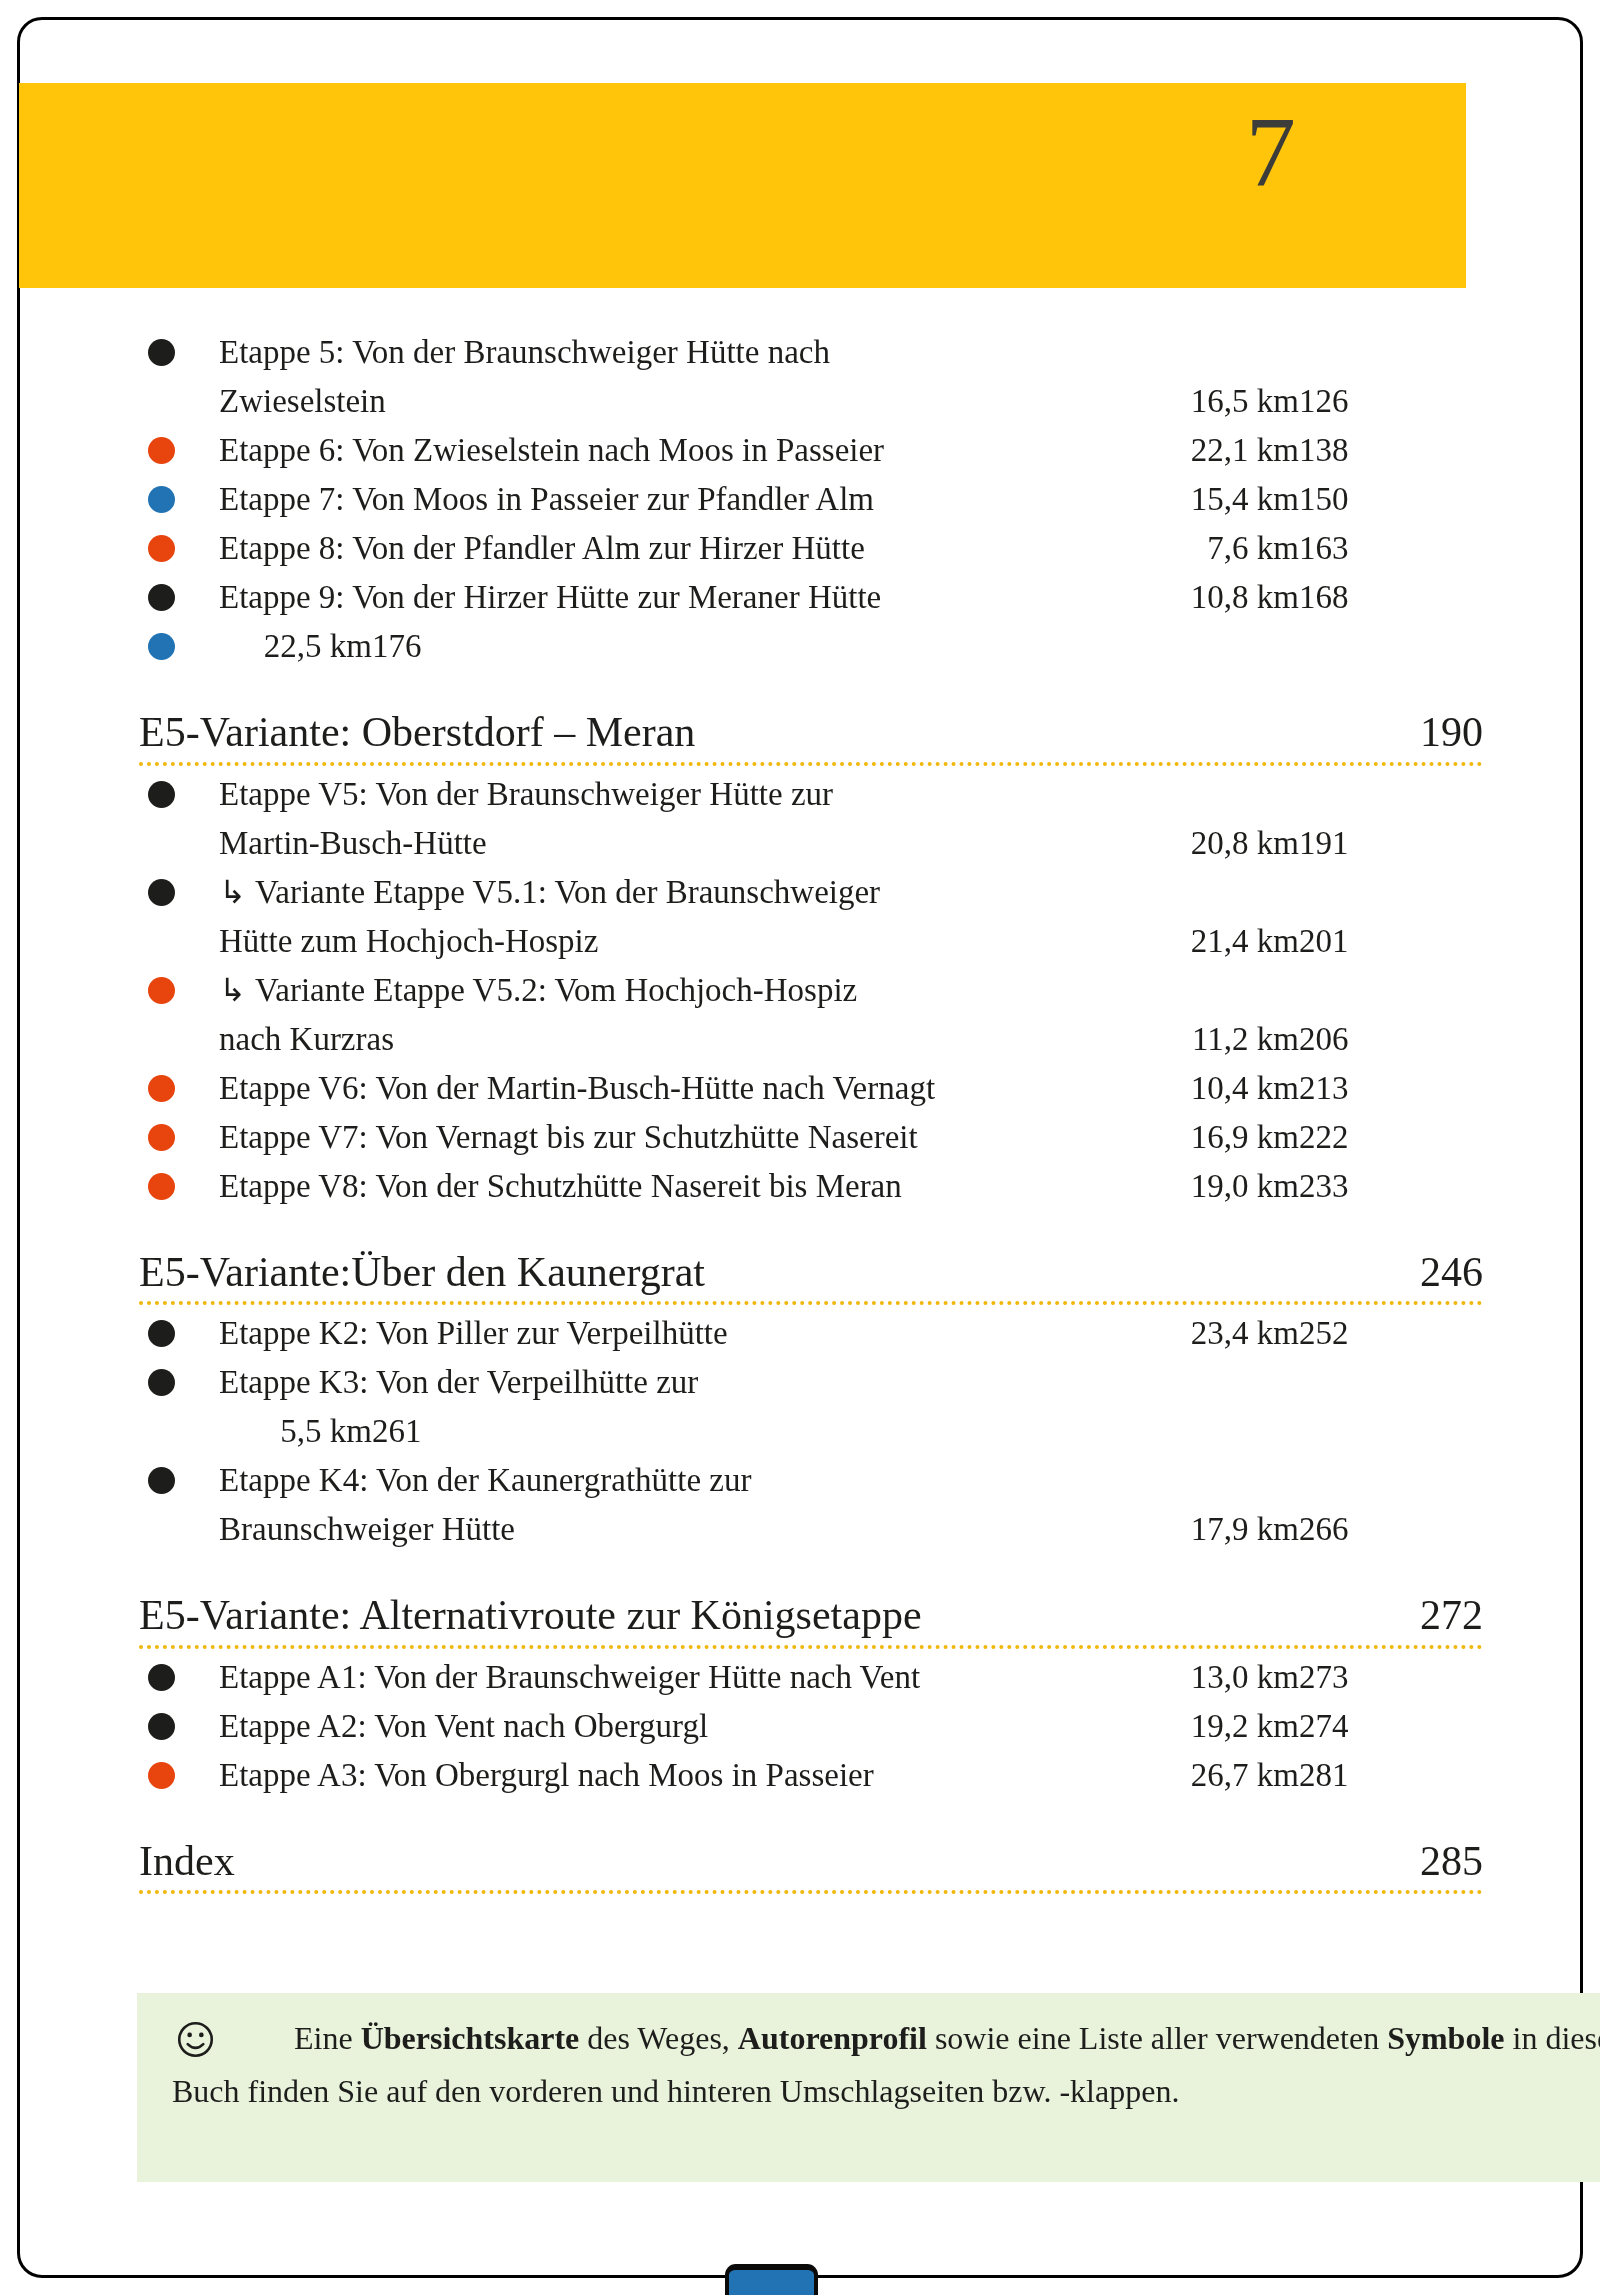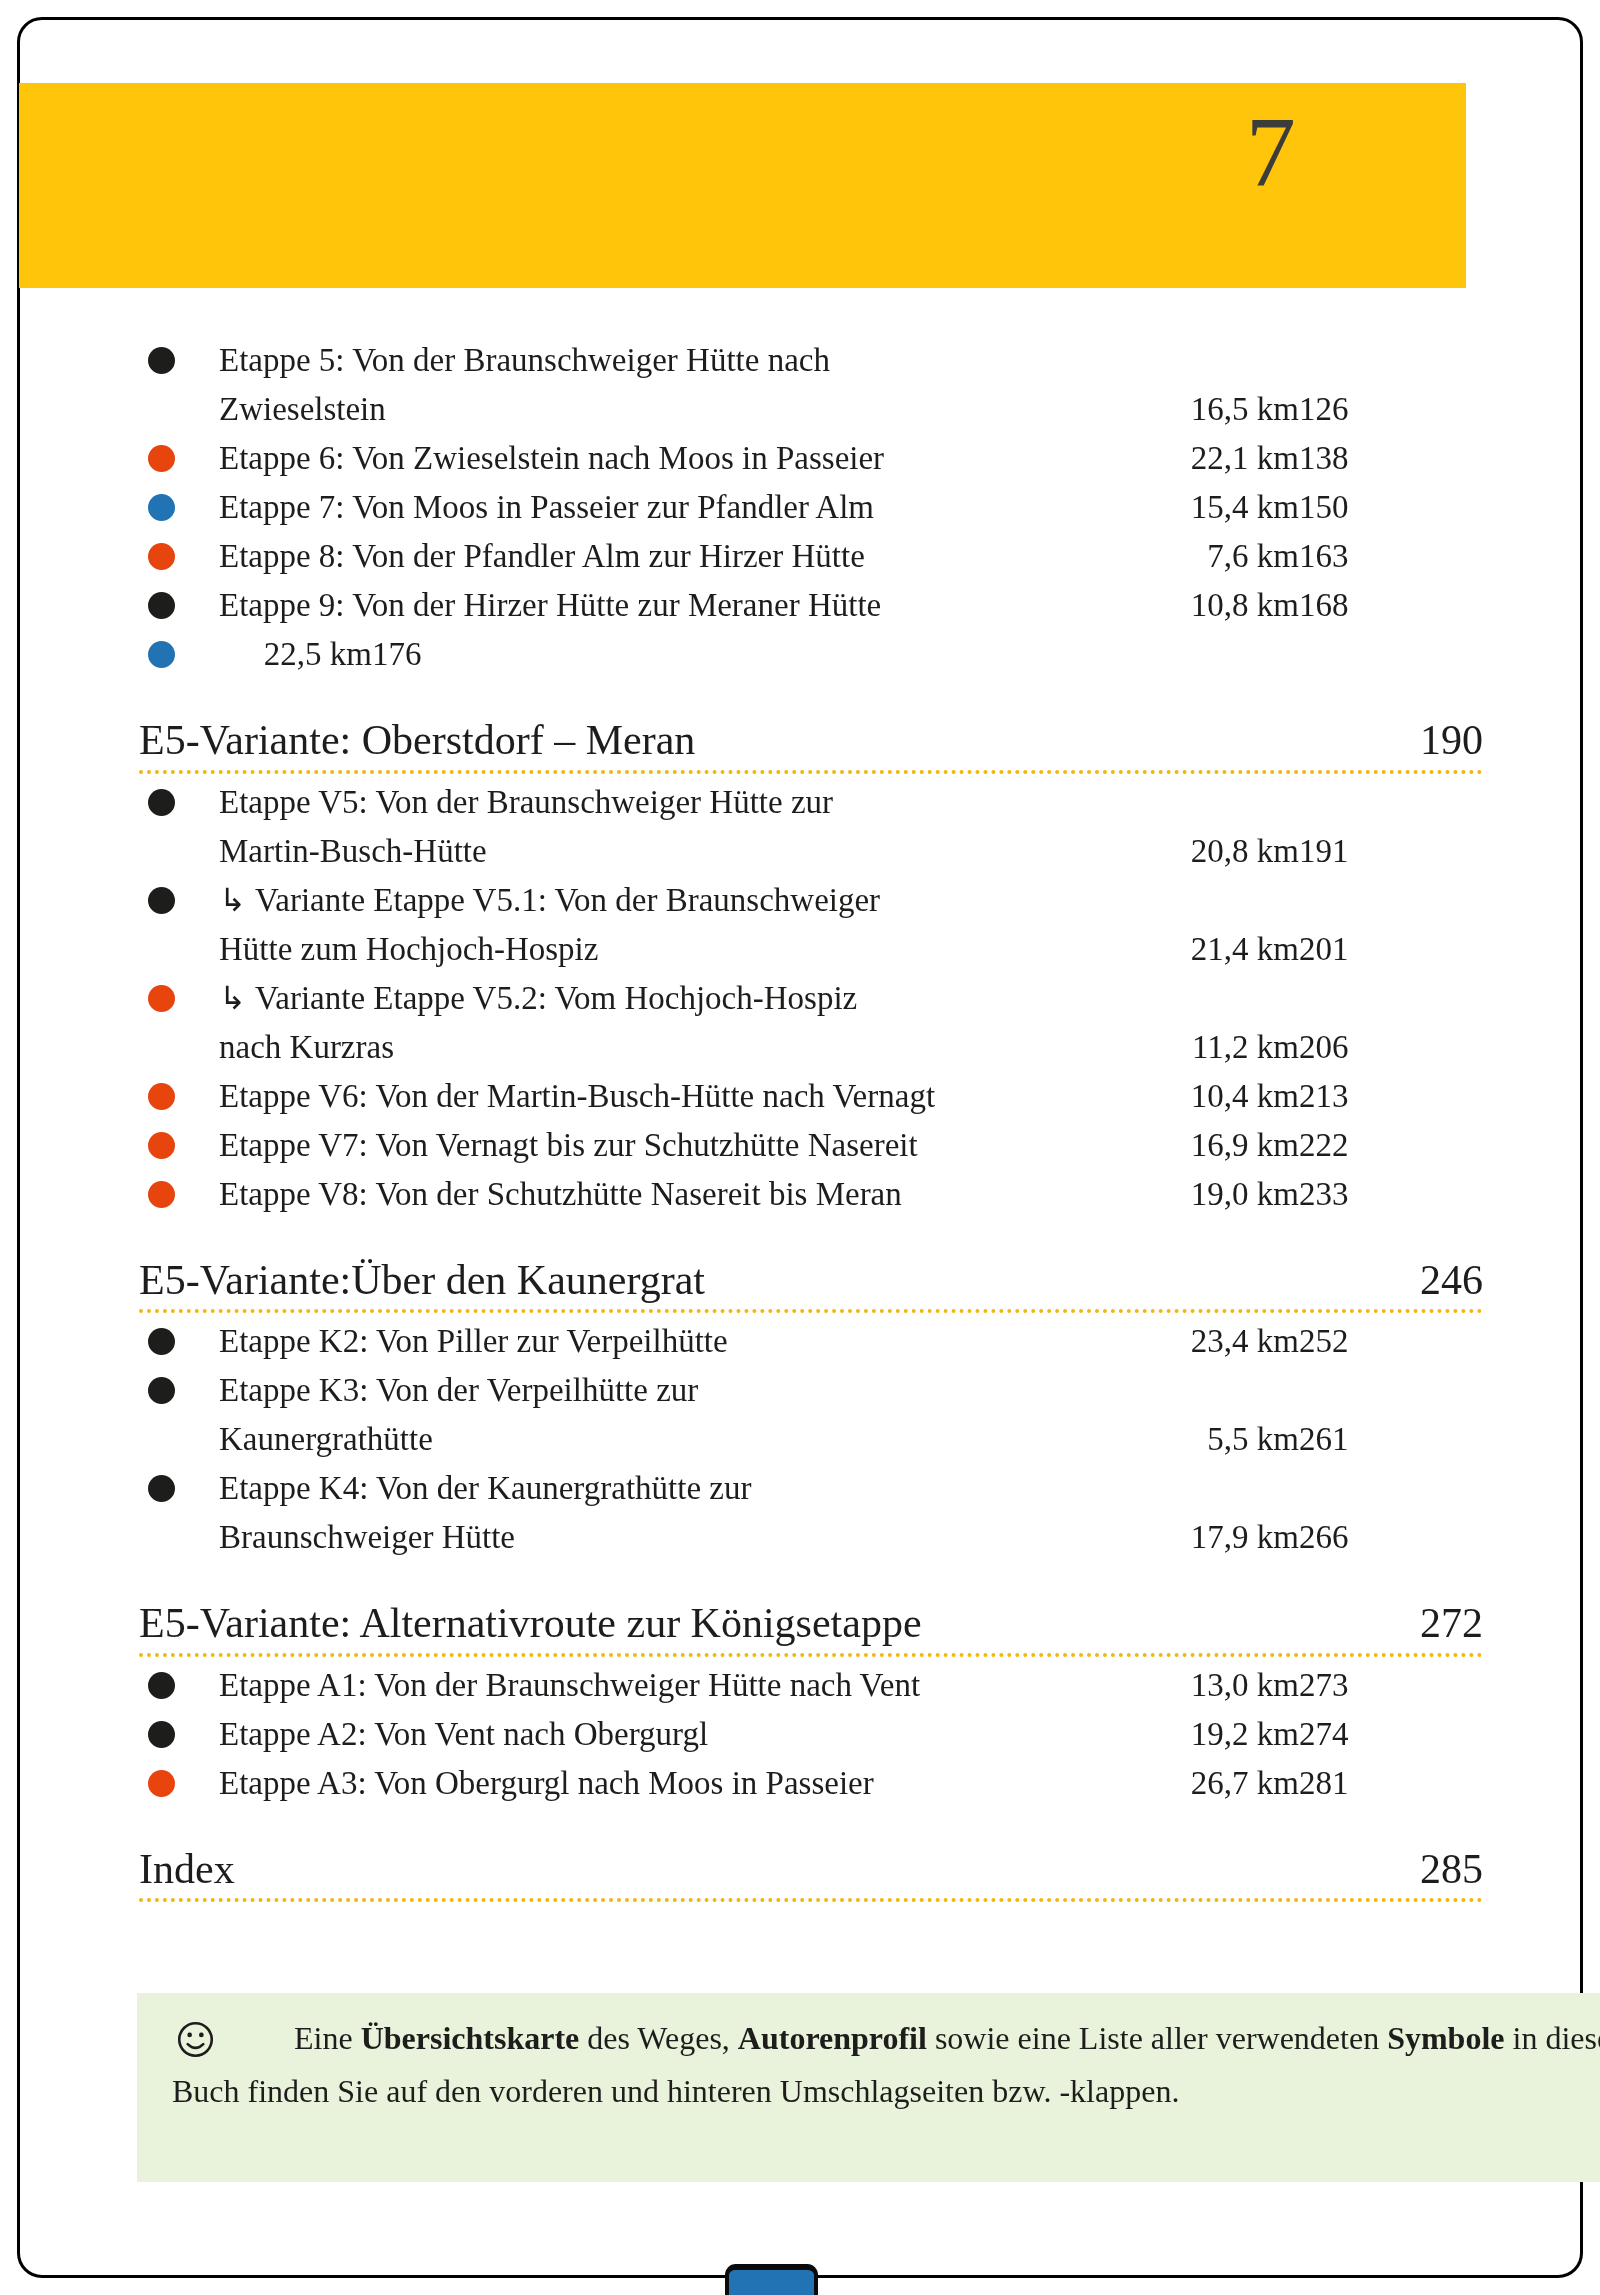--- a/index.html
+++ b/index.html
@@ -17,21 +17,21 @@
     border:3.3px solid #000;border-radius:25px;
   }
   .band{
     position:absolute;left:18.7px;top:83px;width:1447px;height:205px;
     background:#ffc50a;
   }
   .pagenum{
     position:absolute;right:170px;top:18.7px;
     font-size:100px;line-height:1;color:#3c3c3a;
   }
-  .toc{position:absolute;left:0;top:336px;width:1600px;}
+  .toc{position:absolute;left:0;top:328px;width:1600px;}
   .row{
     display:flex;align-items:center;height:49px;
     padding-left:148px;padding-right:161px;
     font-size:33px;white-space:nowrap;
   }
   .bullet-cell{width:71px;flex:0 0 71px;display:flex;align-items:center;}
   .dot{width:27px;height:27px;border-radius:50%;display:inline-block;}
   .text-cell{flex:1 1 auto;overflow:hidden;}
   .arrow{font-family:"DejaVu Sans",sans-serif;font-size:32px;margin-right:9.3px;}
   .km-cell{flex:0 0 153px;width:153px;text-align:right;}
@@ -219,21 +219,20 @@
       <div class="row">
         <span class="bullet-cell">
           <span class="dot" style="background: rgb(29, 29, 27);"></span>
         </span>
         <span class="text-cell">Etappe K3: Von der Verpeilhütte zur</span>
         <span class="km-cell"></span>
         <span class="page-cell"></span>
       </div>
       <div class="row">
         <span class="bullet-cell"></span>
-        <span class="text-cell">Kaunergrathütte</span>
         <span class="km-cell">5,5 km</span>
         <span class="page-cell">261</span>
       </div>
       <div class="row">
         <span class="bullet-cell">
           <span class="dot" style="background: rgb(29, 29, 27);"></span>
         </span>
         <span class="text-cell">Etappe K4: Von der Kaunergrathütte zur</span>
         <span class="km-cell"></span>
         <span class="page-cell"></span>

